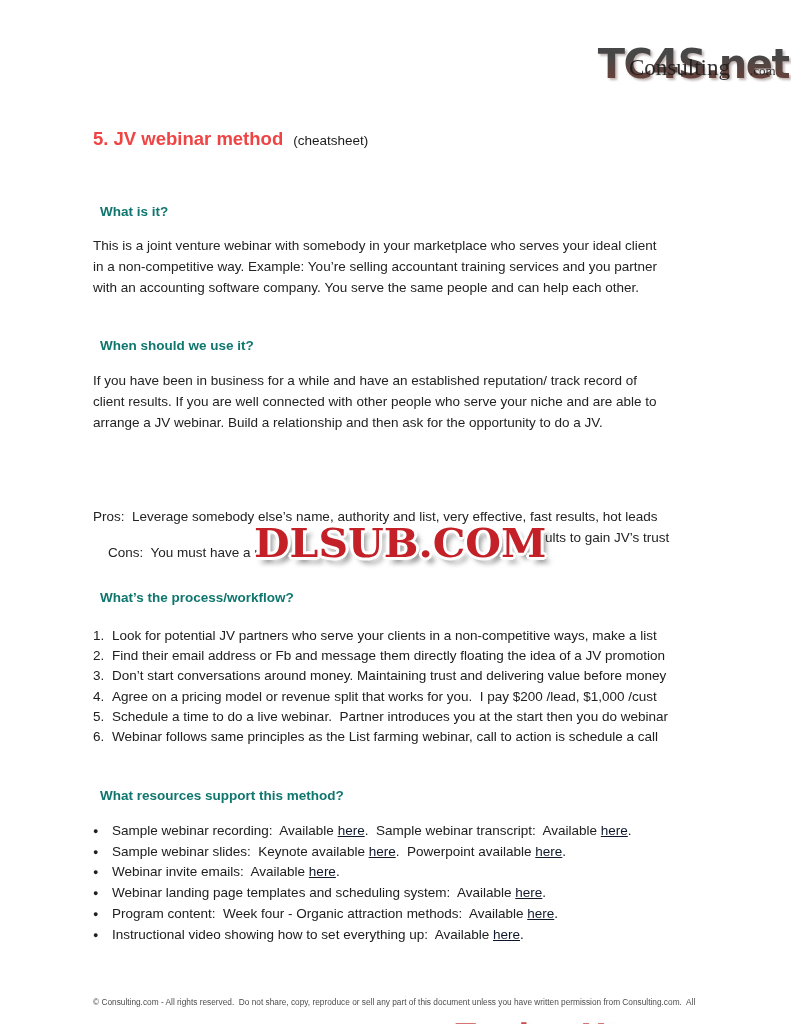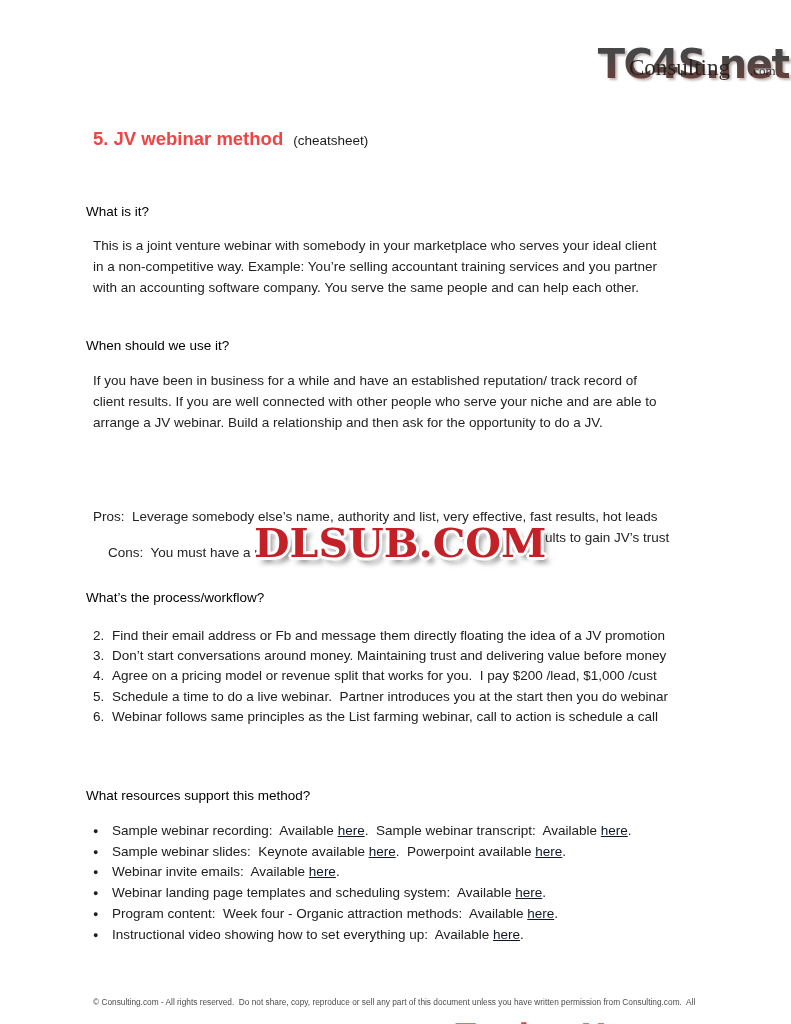--- a/index.html
+++ b/index.html
@@ -4,21 +4,21 @@
 <style>
   html,body{margin:0;padding:0;background:#ffffff;}
   .page{
     position:relative;width:791px;height:1024px;background:#ffffff;overflow:hidden;
     font-family:"Liberation Sans",sans-serif;color:#202020;margin-top:38px;
   }
   .abs{position:absolute;}
   .title-row{left:93px;top:90px;display:flex;align-items:baseline;white-space:pre;}
   .title{font-size:18.5px;font-weight:bold;color:#ef4444;}
   .title-suffix{font-size:13.5px;margin-left:10px;color:#1c1c1c;}
-  .h{left:86px;font-size:13.5px;font-weight:normal;line-height:18px;white-space:pre;color:#000000;}
+  .h{left:100px;font-size:13.5px;font-weight:bold;line-height:18px;white-space:pre;color:#0f766e;}
   .body-text{left:93px;font-size:13.5px;line-height:20.8px;white-space:pre-wrap;width:660px;color:#232323;}
   .line{left:93px;font-size:13.5px;white-space:pre;color:#232323;}
   .steps{left:93px;line-height:20.2px;}
   .step{font-size:13.5px;white-space:pre;}
   .num{display:inline-block;width:19px;}
   .resources{left:93px;line-height:19.7px;}
   .bullet-row{font-size:13.5px;white-space:pre;}
   .bullet{display:inline-block;width:19px;font-size:9px;vertical-align:1px;}
   .link{color:#0f172a;text-decoration:underline;cursor:pointer;}
   .cons-wrap{position:relative;width:660px;}
@@ -86,20 +86,21 @@
   <div class="abs line" style="top:471px">Pros:  Leverage somebody else’s name, authority and list, very effective, fast results, hot leads</div>
   <div class="abs line cons-wrap" style="top:492px">
     <span>Cons:  You must have a re</span>
     <span class="cons-suffix">ults to gain JV’s trust</span>
   </div>
 
   <div class="abs dlsub">DLSUB.COM</div>
 
   <div class="abs h" style="top:551px">What’s the process/workflow?</div>
   <div class="abs steps" style="top:588px">
+      <div class="step"><span class="num">1.</span><span>Look for potential JV partners who serve your clients in a non-competitive ways, make a list</span></div>
       <div class="step"><span class="num">2.</span><span>Find their email address or Fb and message them directly floating the idea of a JV promotion</span></div>
       <div class="step"><span class="num">3.</span><span>Don’t start conversations around money. Maintaining trust and delivering value before money</span></div>
       <div class="step"><span class="num">4.</span><span>Agree on a pricing model or revenue split that works for you.  I pay $200 /lead, $1,000 /cust</span></div>
       <div class="step"><span class="num">5.</span><span>Schedule a time to do a live webinar.  Partner introduces you at the start then you do webinar</span></div>
       <div class="step"><span class="num">6.</span><span>Webinar follows same principles as the List farming webinar, call to action is schedule a call</span></div>
     </div>
 
   <div class="abs h" style="top:749px">What resources support this method?</div>
   <div class="abs resources" style="top:783px">
       <div class="bullet-row"><span class="bullet">●</span><span>Sample webinar recording:  Available </span><a class="link">here</a><span>.  Sample webinar transcript:  Available </span><a class="link">here</a><span>.</span></div>

